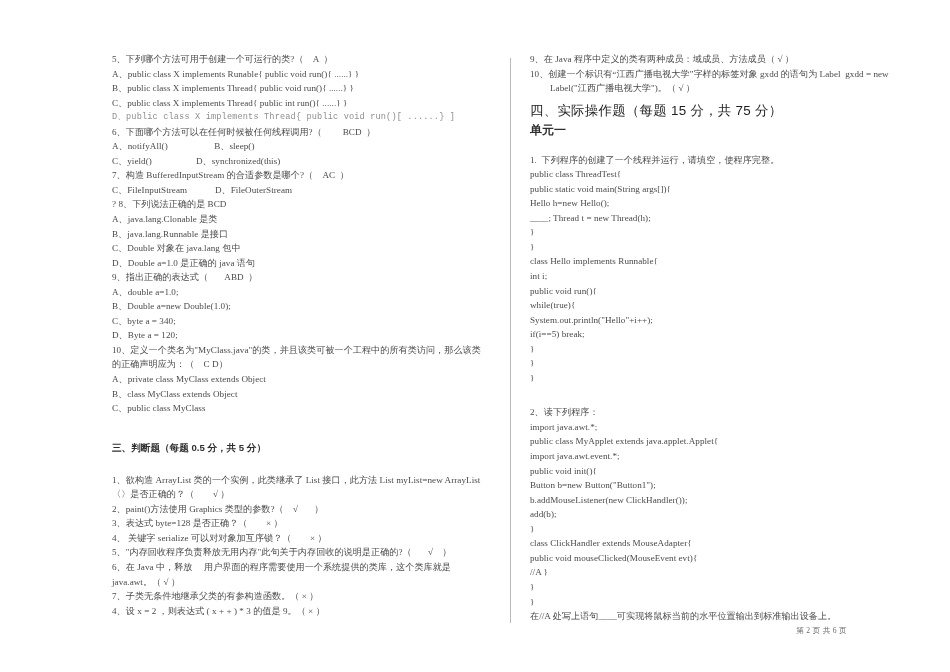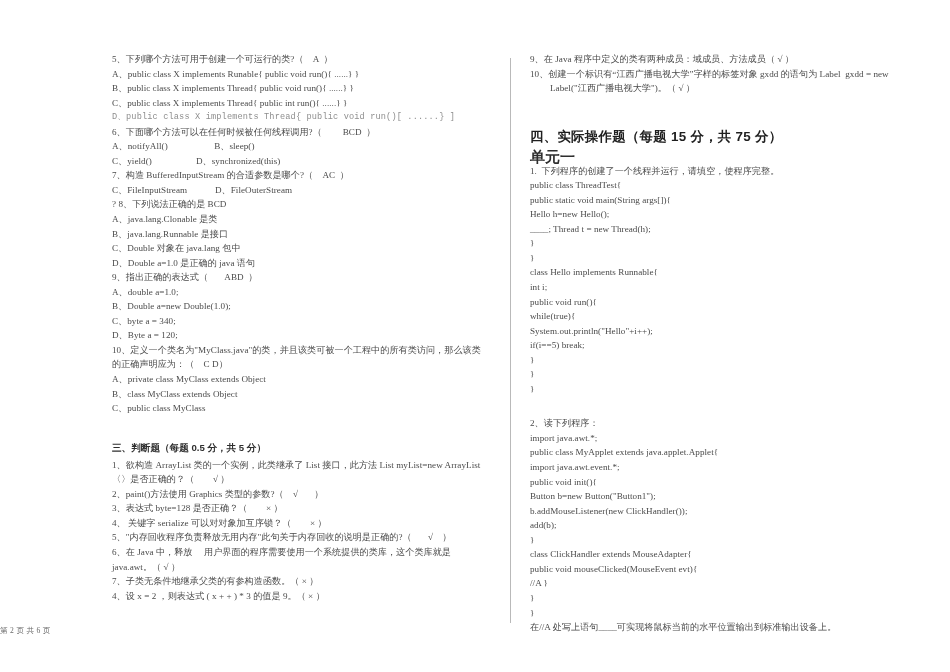--- a/index.html
+++ b/index.html
@@ -59,49 +59,49 @@
   .line.sub-indent {
     padding-left: 20px;
   }
   .sec-title {
     font-family: "Liberation Sans", "DejaVu Sans", sans-serif;
     font-weight: bold;
     font-size: 9.6px;
     line-height: 15px;
     color: #2e2e2e;
     margin-top: 11px;
-    margin-bottom: 3px;
+    margin-bottom: 18px;
   }
   .sec-title-big {
     font-family: "Liberation Sans", "DejaVu Sans", sans-serif;
-    font-weight: bold;
+    font-weight: normal;
     font-size: 13.4px;
     line-height: 22px;
     color: #1f1f1f;
-    margin-top: 30px;
+    margin-top: 4px;
     margin-bottom: 2px;
     letter-spacing: 0.3px;
   }
   .unit-title {
     font-family: "Liberation Sans", "DejaVu Sans", sans-serif;
     font-weight: bold;
-    font-size: 15px;
+    font-size: 12px;
     line-height: 13px;
     color: #2e2e2e;
-    margin-bottom: 1px;
+    margin-bottom: 16px;
   }
   .gap { height: 13px; }
   .gap-lg { height: 20px; }
 
   .footer {
     position: absolute;
     left: 0;
     top: 626px;
     width: 847px;
-    text-align: left;
+    text-align: right;
     font-size: 7.6px;
     color: #6a6a6a;
     letter-spacing: 0.3px;
   }
 </style>
 </head>
 <body>
 
 <div id="page">
 

